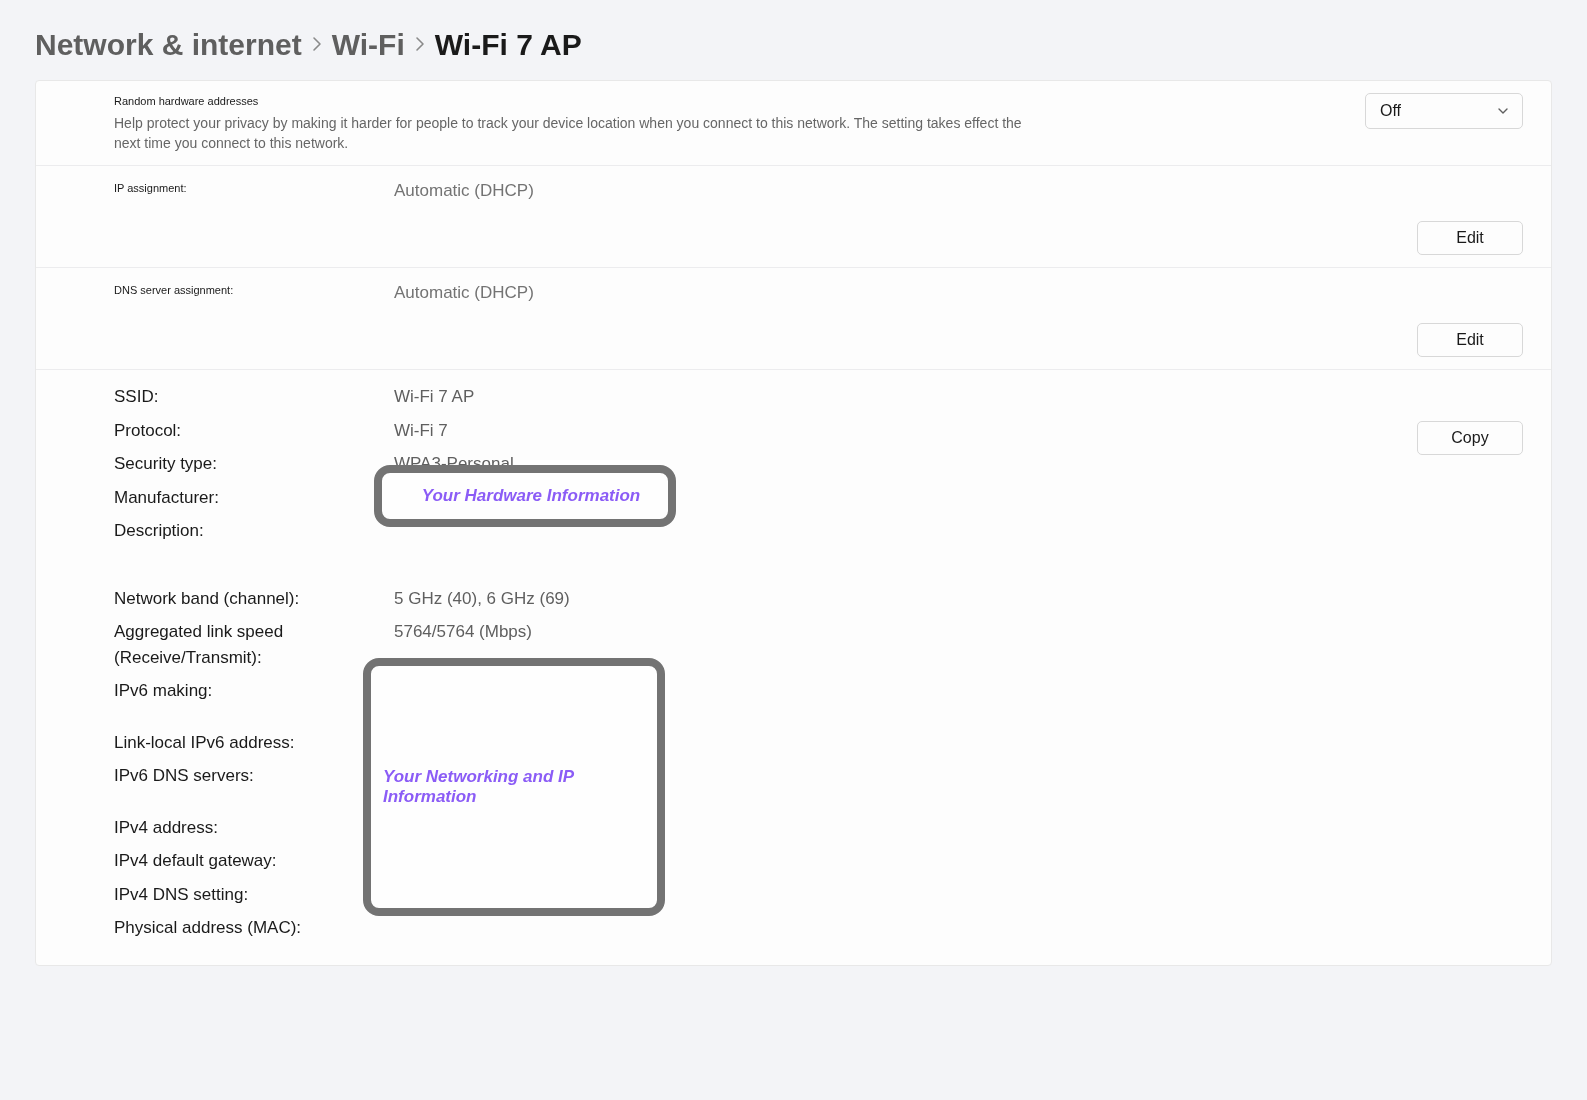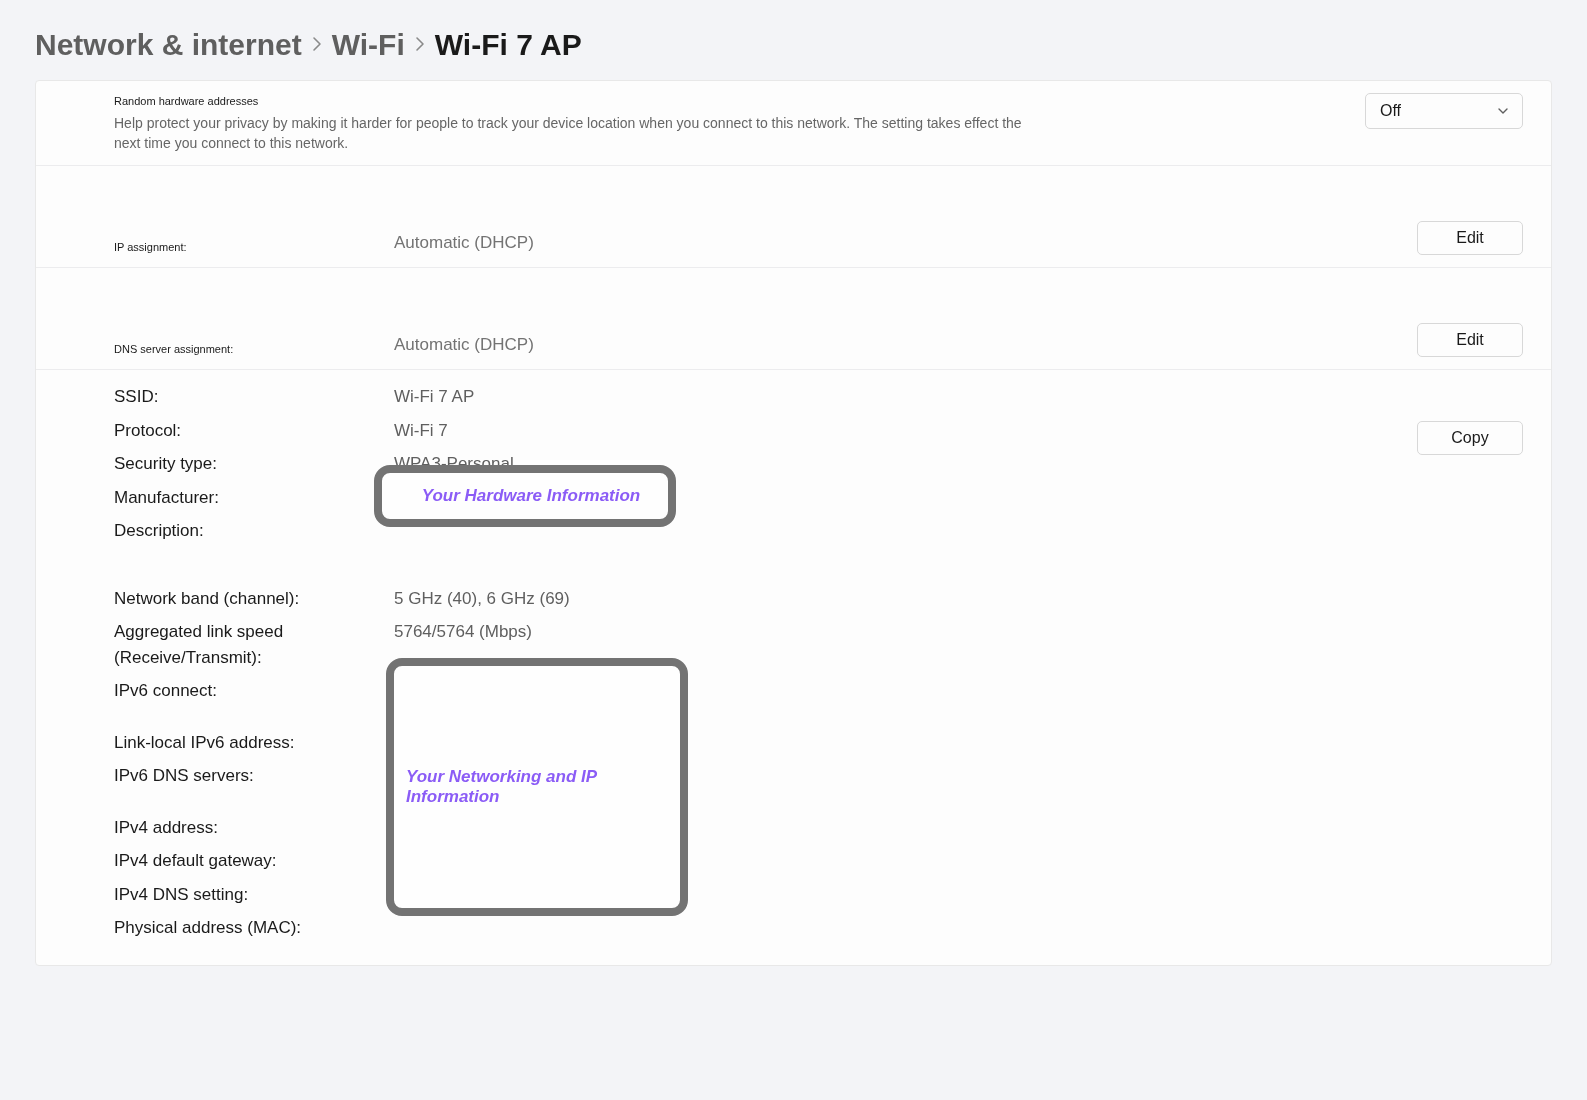--- a/index.html
+++ b/index.html
@@ -38,21 +38,21 @@
       color: #1a1a1a;
     }
     .panel {
       background: #fdfdfd;
       border: 1px solid #e8e8e8;
       border-radius: 4px;
       padding-bottom: 20px;
     }
     .row {
       display: flex;
-      align-items: flex-end;
+      align-items: flex-start;
       padding: 12px 28px 12px 78px;
       border-bottom: 1px solid #ececee;
       position: relative;
     }
     .row-title-block {
       flex: 0 0 280px;
       padding-right: 20px;
     }
     .row-title {
       font-size: 11px;
@@ -156,21 +156,21 @@
       pointer-events: none;
       padding-left: 12px;
     }
     .callout-hw {
       left: 338px;
       top: 95px;
       width: 302px;
       height: 62px;
     }
     .callout-net {
-      left: 350px;
+      left: 327px;
       top: 288px;
       width: 302px;
       height: 258px;
     }
   </style>
 </head>
 <body>
 
 <div class="breadcrumb">
   <span class="breadcrumb-link">Network &amp; internet</span>
@@ -258,21 +258,21 @@
 
     <div class="detail-line">
       <span class="detail-label">Network band (channel):</span>
       <span class="detail-value">5 GHz (40), 6 GHz (69)</span>
     </div>
     <div class="detail-line">
       <span class="detail-label" style="flex:0 0 280px">Aggregated link speed (Receive/Transmit):</span>
       <span class="detail-value">5764/5764 (Mbps)</span>
     </div>
     <div class="detail-line">
-      <span class="detail-label">IPv6 connect:</span>
+      <span class="detail-label">IPv6 making:</span>
       <span class="detail-value"></span>
     </div>
     <div class="spacer-line" style="height:18px"></div>
     <div class="detail-line">
       <span class="detail-label">Link-local IPv6 address:</span>
       <span class="detail-value"></span>
     </div>
     <div class="detail-line">
       <span class="detail-label">IPv6 DNS servers:</span>
       <span class="detail-value"></span>

